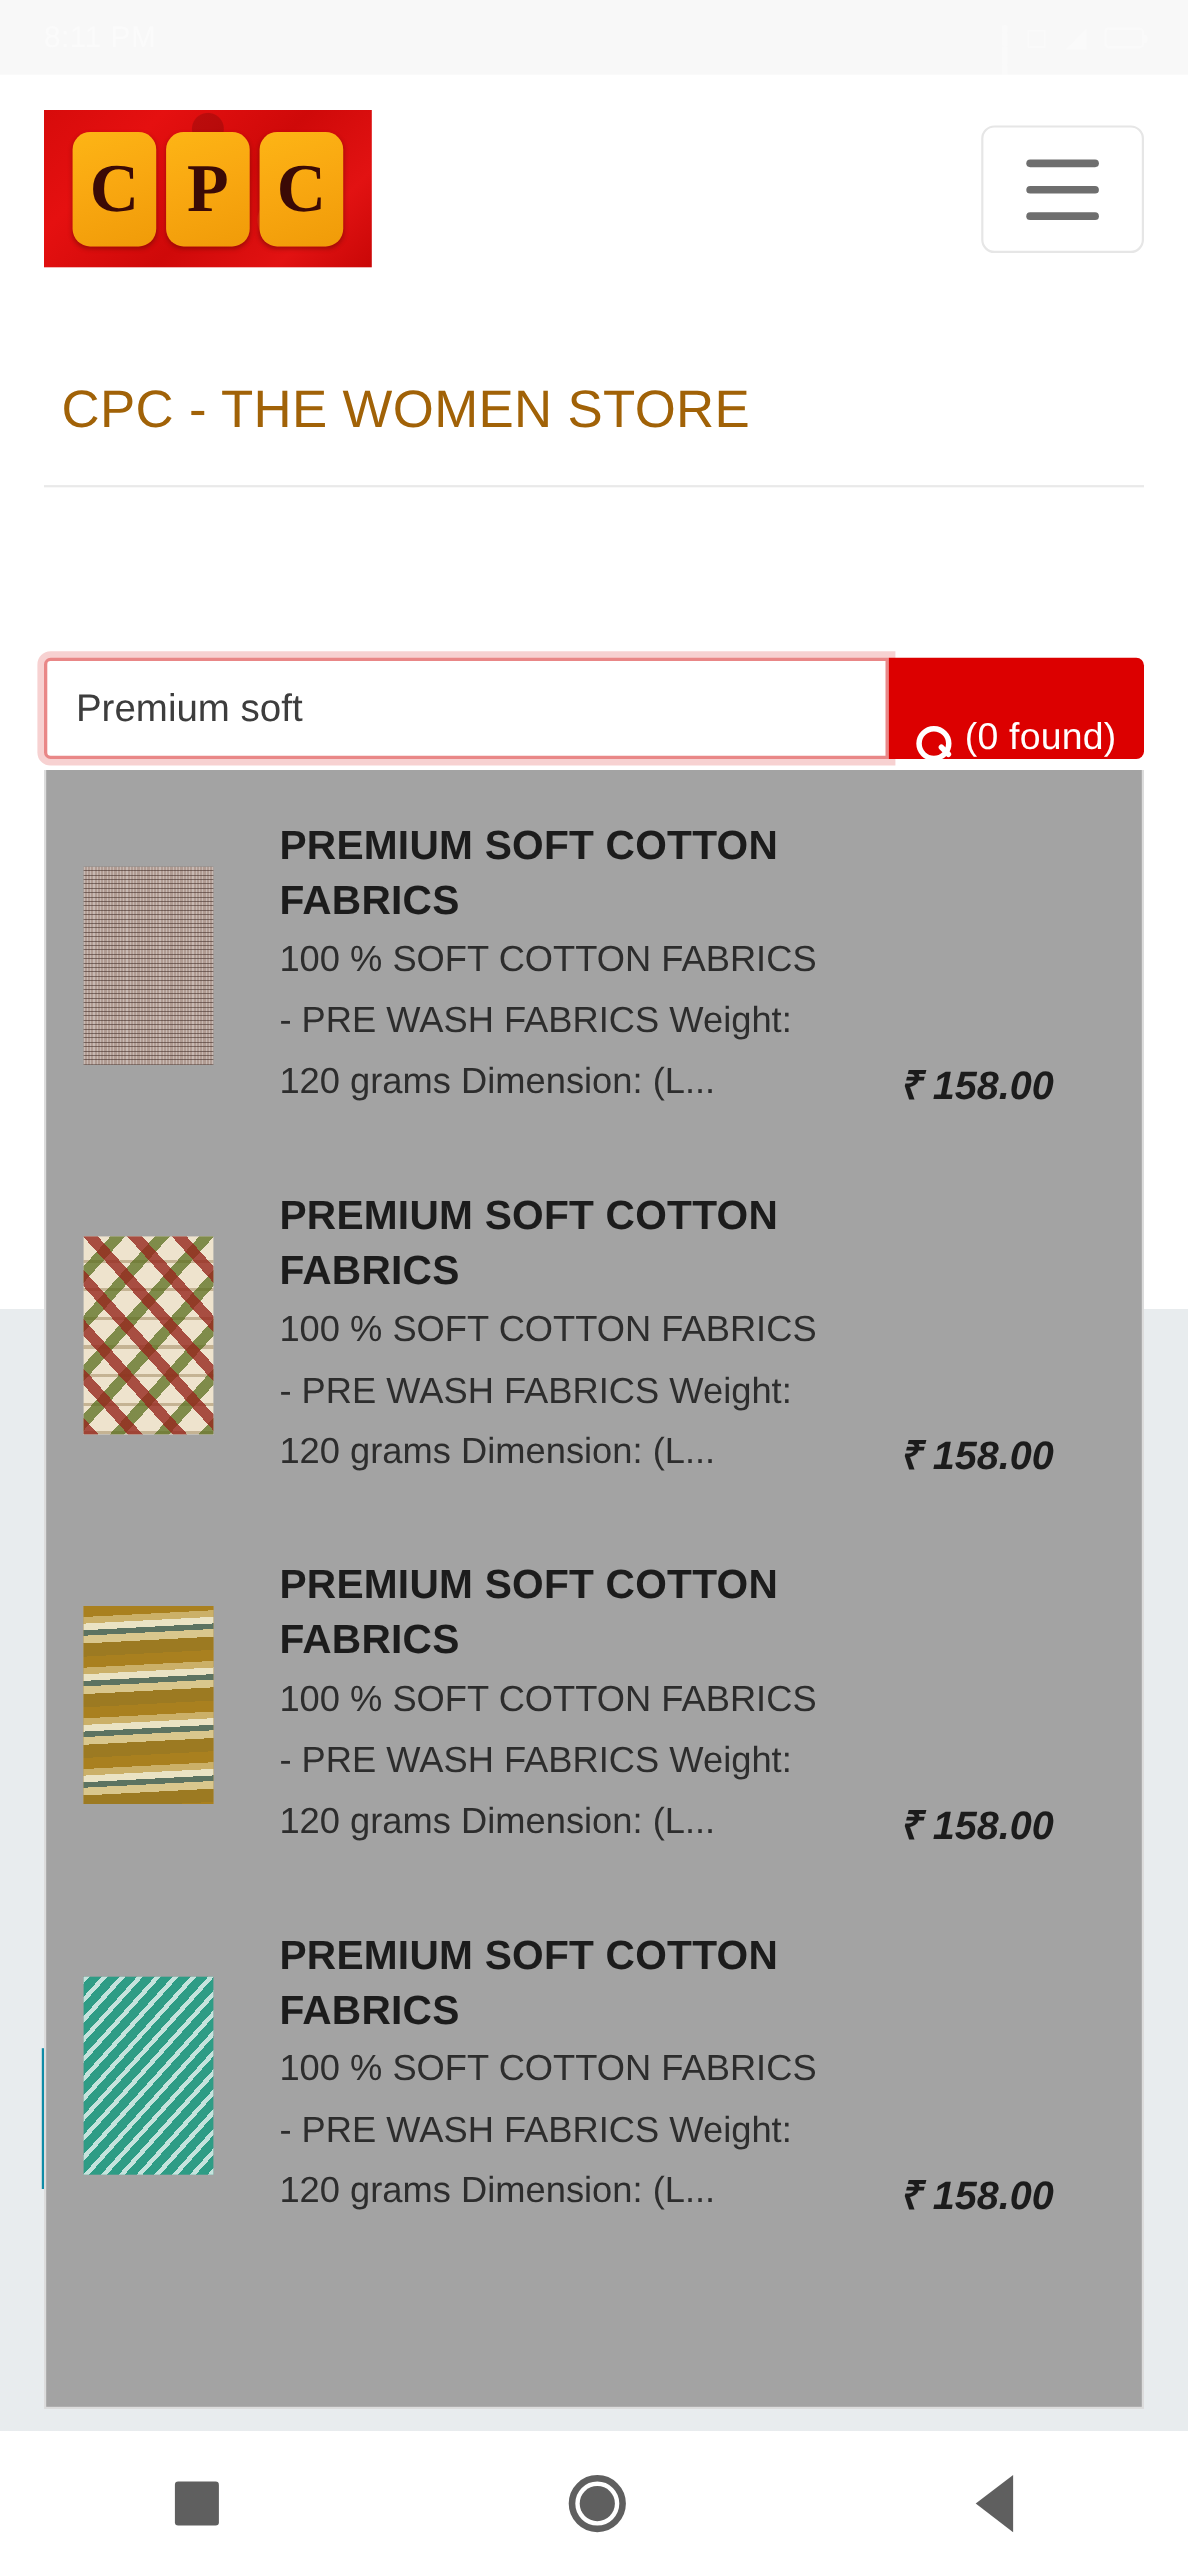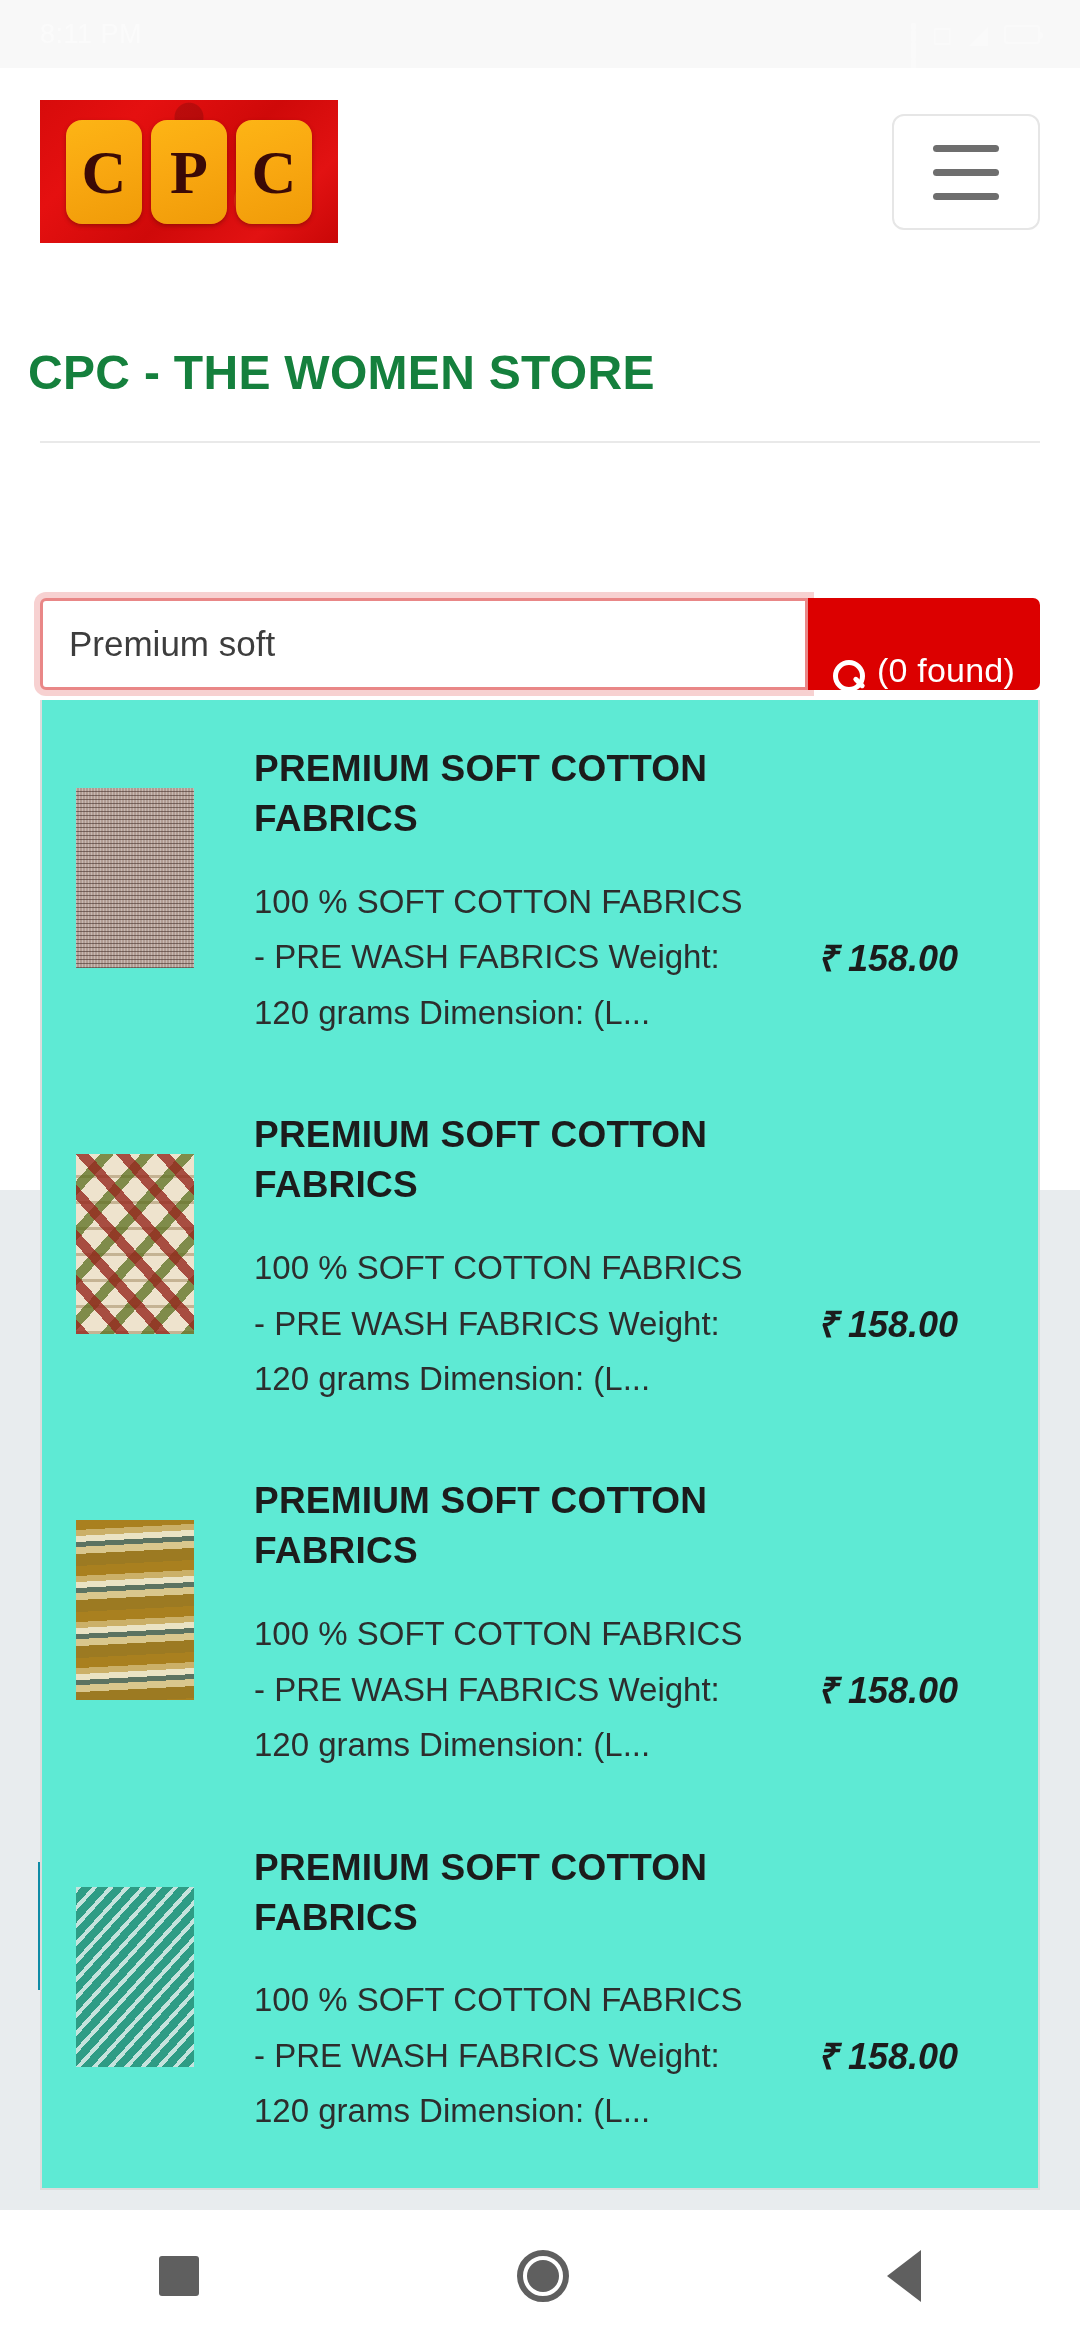--- a/index.html
+++ b/index.html
@@ -71,22 +71,22 @@
   }
   .menu-btn {
     position:absolute; right:40px; top:46px; width:148px; height:116px;
     border:2px solid #e6e6e6; border-radius:12px; background:#fff;
     display:flex; flex-direction:column; align-items:center; justify-content:center; gap:17px;
   }
   .menu-btn i { display:block; width:66px; height:7px; background:#6e6e6e; border-radius:4px; }
 
   
   .store-title {
-    position:absolute; left:28px; top:345px; width:1000px;
-    font-size:48px; font-weight:700; color:#15803d;
+    position:absolute; left:56px; top:345px; width:1000px;
+    font-size:48px; font-weight:400; color:#a16207;
     letter-spacing:.3px; white-space:nowrap;
   }
   .title-divider {
     position:absolute; left:40px; top:441px; width:1000px; height:2px;
     background:#e9e9e9;
   }
 
   
   .search-row { position:absolute; left:40px; top:598px; width:1000px; height:92px; }
   .search-input-wrap {
@@ -114,37 +114,37 @@
   }
   .search-btn .mag::after{
     content:""; position:absolute; left:19px; top:20px; width:14px; height:5px;
     background:#fff; border-radius:3px; transform:rotate(45deg);
   }
   .search-btn .lbl { color:#fff; font-size:34px; font-weight:400; letter-spacing:.2px; }
 
   
   .dropdown {
     position:absolute; left:40px; top:700px; width:1000px; height:1490px;
-    background:#5eead4; border:2px solid #dcdcdc; border-top:0;
+    background:#a3a3a3; border:2px solid #dcdcdc; border-top:0;
     overflow:hidden;
   }
   .sug-item {
     position:relative; display:flex; align-items:flex-start;
     padding:26px 28px 26px 34px; min-height:330px;
   }
   .thumb {
     flex:0 0 118px; width:118px; height:180px; margin-top:62px;
     background:#ddd;
   }
   .sug-body { flex:1; padding-left:60px; padding-top:18px; position:relative; }
   .sug-title {
     font-size:37px; font-weight:700; color:#1c1c1c;
     line-height:1.35; letter-spacing:.2px; max-width:470px;
   }
-  .sug-row2 { display:flex; align-items:center; margin-top:30px; }
+  .sug-row2 { display:flex; align-items:flex-end; }
   .sug-desc {
     flex:1; font-size:33px; color:#2d2d2d; line-height:1.68;
     max-width:492px;
   }
   .sug-price {
     flex:0 0 220px; text-align:right; padding-right:8px;
     font-size:36px; font-weight:700; color:#1c1c1c; white-space:nowrap;font-style:italic;
   }
 
   

